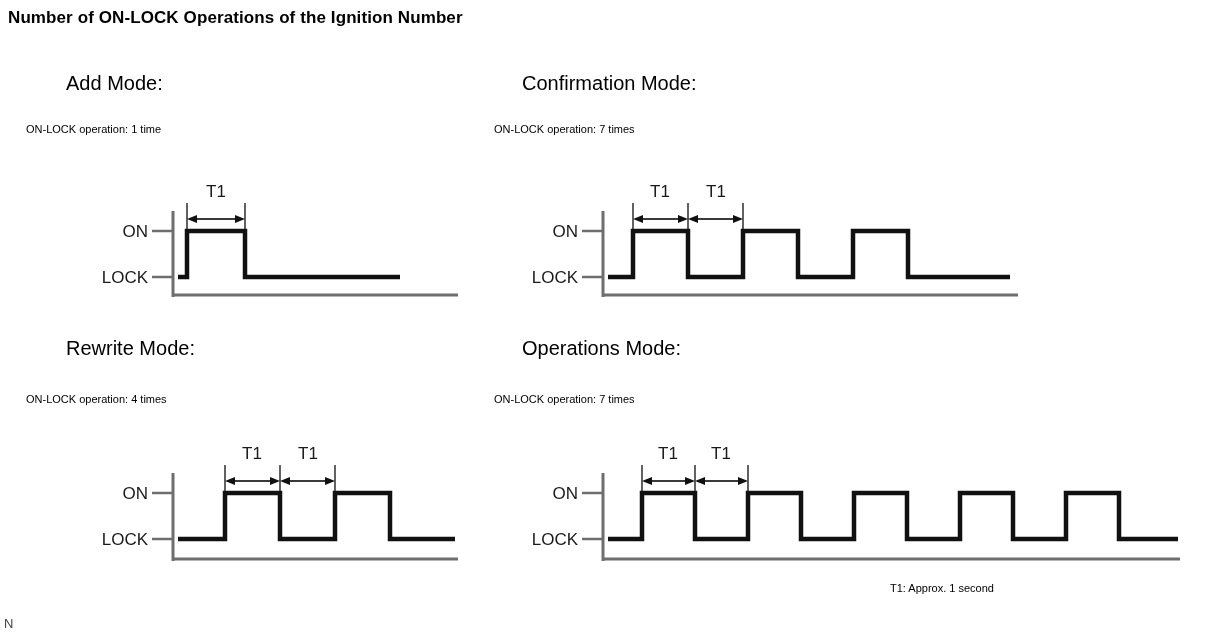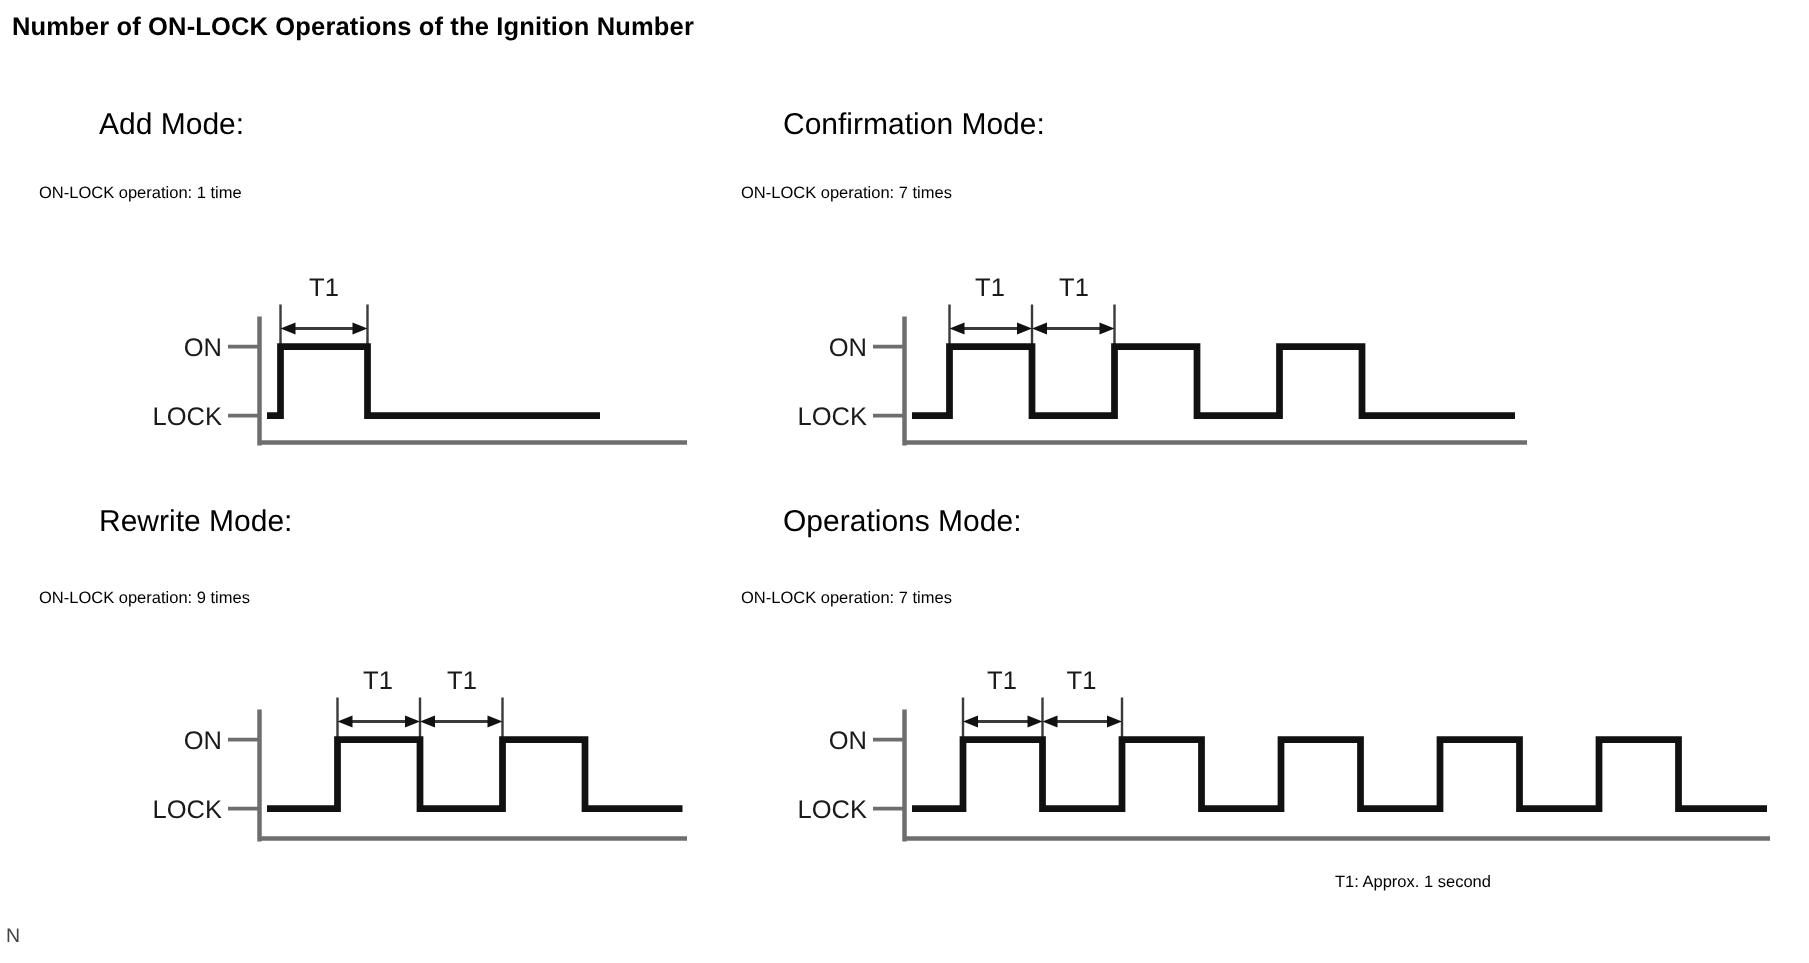--- a/index.html
+++ b/index.html
@@ -122,21 +122,21 @@
     <polygon points="253,44 243,40 243,48" fill="#111111"></polygon>
     <text class="t1-label" x="170" y="22" text-anchor="middle">T1</text>
     <text class="t1-label" x="226" y="22" text-anchor="middle">T1</text>
 
     <polyline points="118,102 143,102 143,56 198,56 198,102 253,102 253,56 308,56 308,102 363,102 363,56 418,56 418,102 520,102" fill="none" stroke="#111111" stroke-width="4.5" stroke-linejoin="miter" stroke-linecap="butt"></polyline>
   </svg>
 </div>
 
 <div class="panel">
   <div class="panel-heading" style="left:22px; top:337px;">Rewrite Mode:</div>
-  <div class="panel-subtitle" style="left:26px; top:393px;">ON-LOCK operation: 9 times</div>
+  <div class="panel-subtitle" style="left:26px; top:393px;">ON-LOCK operation: 4 times</div>
 
   <svg class="wave-svg" style="left:60px; top:437px;" width="430" height="140" viewBox="0 0 430 140">
     <text class="axis-label" x="88" y="62" text-anchor="end">ON</text>
     <text class="axis-label" x="88" y="108" text-anchor="end">LOCK</text>
     <line x1="92" y1="56" x2="113" y2="56" stroke="#6e6e6e" stroke-width="2.5"></line>
     <line x1="92" y1="102" x2="113" y2="102" stroke="#6e6e6e" stroke-width="2.5"></line>
     <line x1="113" y1="36" x2="113" y2="124" stroke="#6e6e6e" stroke-width="3"></line>
     <line x1="113" y1="122" x2="398" y2="122" stroke="#6e6e6e" stroke-width="3"></line>
 
     <line x1="165" y1="28" x2="165" y2="56" stroke="#3a3a3a" stroke-width="1.6"></line>

